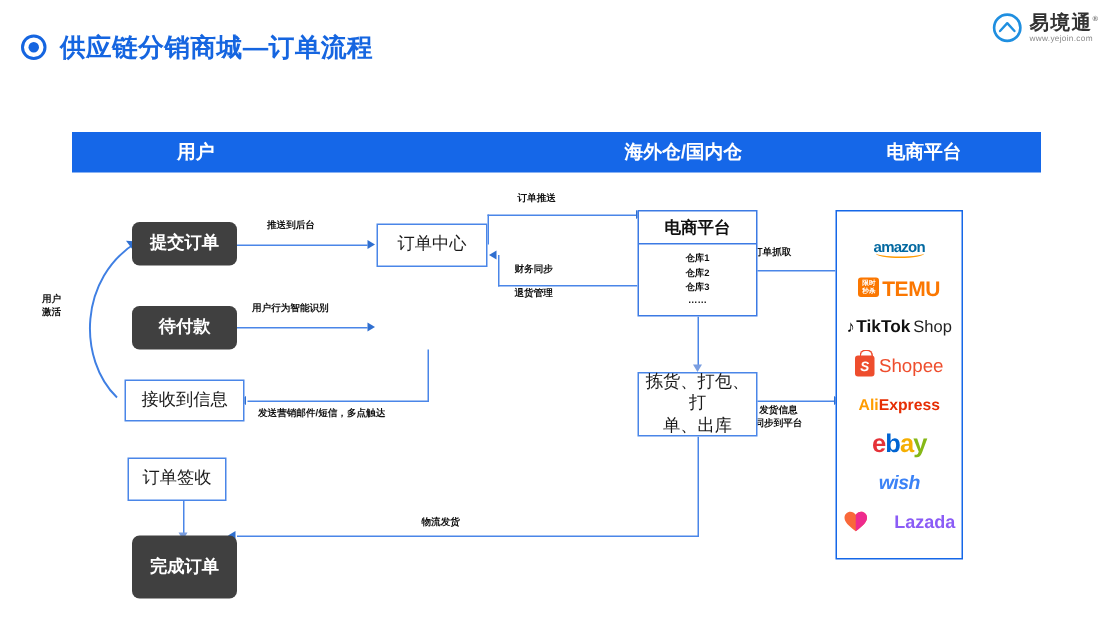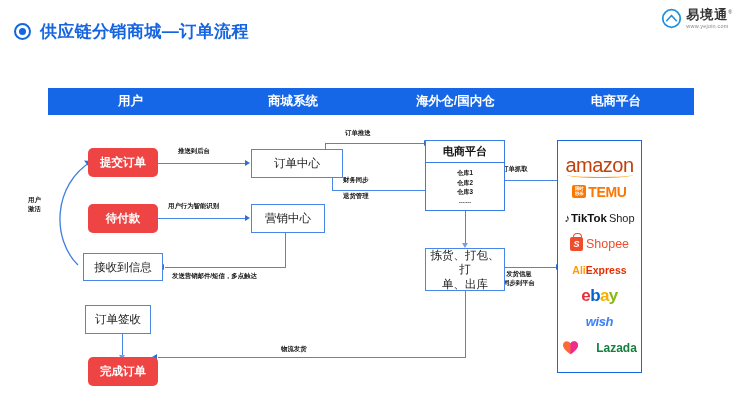--- a/index.html
+++ b/index.html
@@ -26,21 +26,21 @@
   .logo-url{font-size:5.5px;color:#888;letter-spacing:.2px;margin-top:3px;}
 
   
   .band{position:absolute;left:48px;top:88px;width:646px;height:27px;background:#1567e8;}
   .band .col{position:absolute;top:0;height:27px;display:flex;align-items:center;justify-content:center;
              color:#fff;font-size:12.5px;font-weight:bold;}
 
   
   .box{position:absolute;box-sizing:border-box;display:flex;align-items:center;justify-content:center;
        text-align:center;font-size:11.5px;color:#1a1a1a;line-height:1.25;}
-  .box.solid{background:#ef4444;color:#fff;border-radius:5px;font-weight:bold;}
+  .box.solid{background:#404040;color:#fff;border-radius:5px;font-weight:bold;}
   .box.hollow{background:#fff;border:1.1px solid #4a86e8;}
 
   .warehouse{position:absolute;box-sizing:border-box;background:#fff;border:1.1px solid #3c7ae4;
              display:flex;flex-direction:column;}
   .warehouse .wh-head{height:21px;display:flex;align-items:center;justify-content:center;
              font-size:11px;font-weight:bold;color:#111;border-bottom:1.1px solid #3c7ae4;}
   .warehouse .wh-body{flex:1;display:flex;flex-direction:column;align-items:center;justify-content:center;
              font-size:6.3px;color:#111;line-height:1.5;font-weight:bold;padding-top:1px;}
 
   .platform{position:absolute;box-sizing:border-box;background:#fff;border:1.4px solid #1567e8;
@@ -55,38 +55,38 @@
   .ar-r{border-top:3.4px solid transparent;border-bottom:3.4px solid transparent;border-left:5.6px solid #2f6fd0;}
   .ar-l{border-top:3.4px solid transparent;border-bottom:3.4px solid transparent;border-right:5.6px solid #2f6fd0;}
   .ar-d{border-left:3.4px solid transparent;border-right:3.4px solid transparent;border-top:5.6px solid #7a9ee0;}
 
   .lab{position:absolute;font-size:6.4px;color:#111;font-weight:bold;white-space:nowrap;line-height:1.35;}
   .lab.ctr{text-align:center;}
 
   svg.curve{position:absolute;overflow:visible;}
 
   
-  .amz{font-size:20px;font-weight:normal;color:#c2410c;letter-spacing:-.5px;position:relative;}
+  .amz{font-size:10px;font-weight:bold;color:#0369a1;letter-spacing:-.5px;position:relative;}
   .amz .smile{position:absolute;left:2px;right:1px;bottom:-1px;height:5px;
               border-bottom:1.6px solid #ff9900;border-radius:0 0 60% 60%;}
   .temu-badge{background:#fb7701;color:#fff;font-size:4.4px;font-weight:bold;border-radius:2px;
               padding:2px 2.5px;line-height:1.05;text-align:center;margin-right:2px;}
   .temu-txt{font-size:14px;font-weight:bold;color:#fb7701;letter-spacing:-.3px;}
   .tk-note{font-size:11px;color:#000;font-weight:bold;margin-right:1px;}
   .tk-txt{font-size:11.5px;font-weight:bold;color:#111;}
   .tk-shop{font-size:11px;color:#222;margin-left:2px;}
   .shopee-bag{width:13px;height:14px;background:#ee4d2d;border-radius:2px;position:relative;margin-right:3px;
               display:flex;align-items:center;justify-content:center;color:#fff;font-size:9px;font-weight:bold;font-style:italic;}
   .shopee-bag::before{content:"";position:absolute;top:-3.5px;left:3px;width:7px;height:5px;
               border:1.3px solid #ee4d2d;border-bottom:none;border-radius:4px 4px 0 0;}
   .shopee-txt{font-size:12.5px;color:#ee4d2d;}
   .ali{font-size:10.5px;font-weight:bold;}
   .ebay{font-size:17px;font-weight:bold;letter-spacing:-.6px;}
   .wish{font-size:13px;font-weight:bold;color:#3b82f6;font-style:italic;letter-spacing:-.4px;}
-  .laz-txt{font-size:12px;color:#15803d;font-weight:bold;margin-left:17px;}
+  .laz-txt{font-size:12px;color:#8b5cf6;font-weight:bold;margin-left:17px;}
 </style>
 </head>
 <body>
 
 <div id="stage">
 
   <div class="title-row">
     <span class="bullet"></span>
     <span class="page-title">供应链分销商城—订单流程</span>
   </div>
@@ -97,21 +97,20 @@
       <path d="M6.5 14.5 L12 8.5 L17.5 14.5" fill="none" stroke="#1f8fe0" stroke-width="1.8" stroke-linecap="round" stroke-linejoin="round"></path>
     </svg>
     <span class="logo-txt">
       <span class="logo-name"><span>易境通</span><sup>®</sup></span>
       <span class="logo-url">www.yejoin.com</span>
     </span>
   </div>
 
   <div class="band">
     <div class="col" style="left:0px;width:165px;">用户</div>
-    <div class="col" style="left:165px;width:160px;">商城系统</div>
     <div class="col" style="left:490px;width:156px;">电商平台</div>
     <div class="col" style="left:325px;width:165px;">海外仓/国内仓</div>
   </div>
 
   <div class="ln hln" style="left:158px;top:163px;width:87px;"></div>
   <div class="arrow ar-r" style="left:245px;top:159.6px;"></div>
   <div class="lab" style="left:178px;top:147px;">推送到后台</div>
 
   <div class="ln hln" style="left:158px;top:218px;width:87px;"></div>
   <div class="arrow ar-r" style="left:245px;top:214.6px;"></div>
@@ -161,24 +160,23 @@
 
   <div class="ln vln" style="left:465px;top:291px;height:67px;"></div>
   <div class="ln hln" style="left:158px;top:357px;width:308px;"></div>
   <div class="arrow ar-l" style="left:152px;top:353.6px;"></div>
   <div class="lab" style="left:281px;top:345px;">物流发货</div>
 
   <div class="box solid" style="left:88px;top:148px;width:70px;height:29px;">提交订单</div>
   <div class="box solid" style="left:88px;top:204px;width:70px;height:29px;">待付款</div>
   <div class="box hollow" style="left:83px;top:253px;width:80px;height:28px;">接收到信息</div>
   <div class="box hollow" style="left:85px;top:305px;width:66px;height:29px;">订单签收</div>
-  <div class="box solid" style="left:88px;top:357px;width:70px;height:29px;">完成订单</div>
-
-  <div class="box hollow" style="left:251px;top:149px;width:92px;height:29px;">订单中心</div>
-  <div class="box hollow" style="left:251px;top:204px;width:74px;height:29px;">营销中心</div>
+  <div class="box solid" style="left:88px;top:357px;width:70px;height:42px;">完成订单</div>
+
+  <div class="box hollow" style="left:251px;top:149px;width:74px;height:29px;">订单中心</div>
 
   <div class="warehouse" style="left:425px;top:140px;width:80px;height:71px;">
     <div class="wh-head">电商平台</div>
     <div class="wh-body">
       <span>仓库1</span>
       <span>仓库2</span>
       <span>仓库3</span>
       <span>……</span>
     </div>
   </div>

